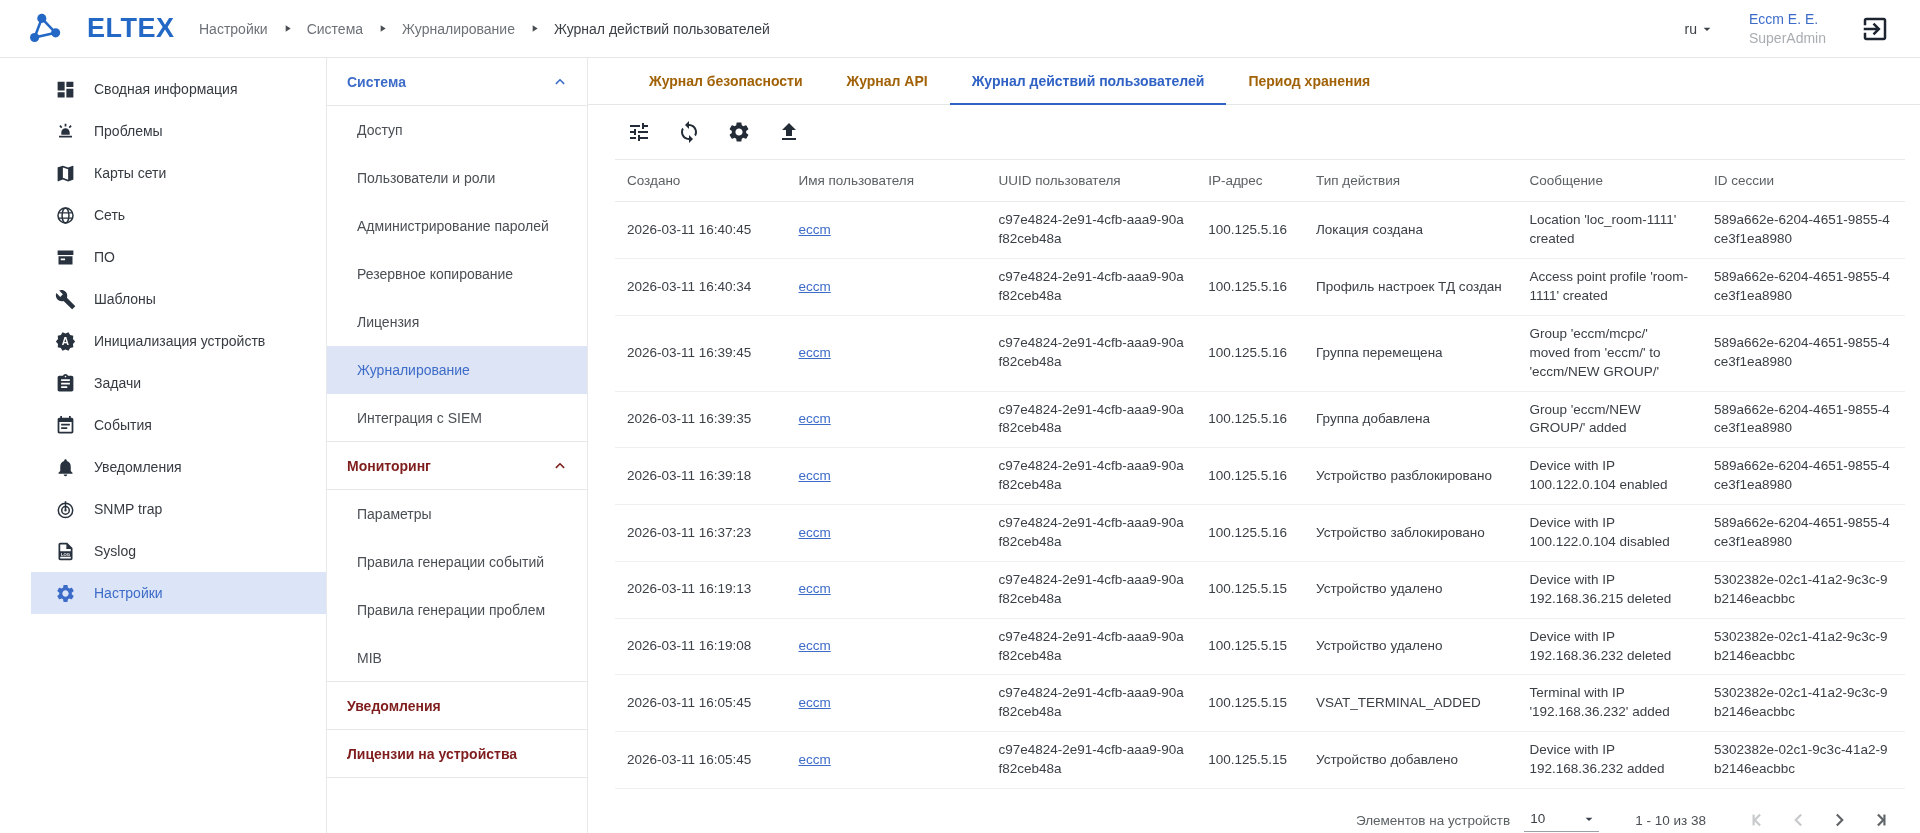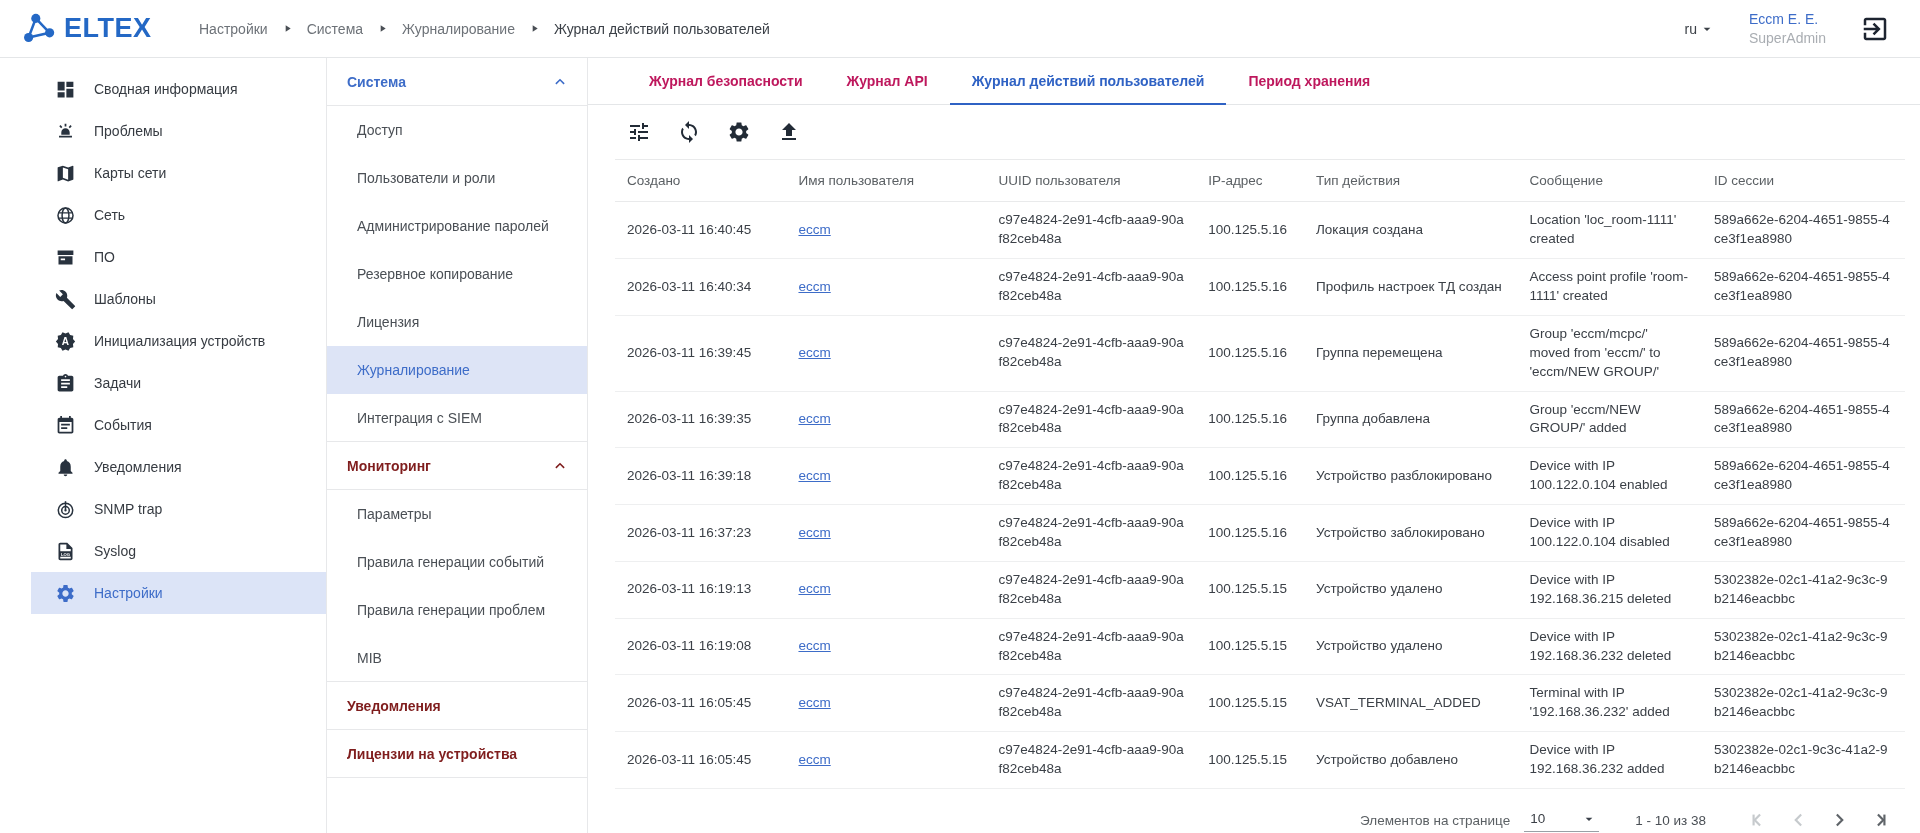--- a/index.html
+++ b/index.html
@@ -1,21 +1,21 @@
 <!DOCTYPE html>
 <html><head>
 <meta charset="utf-8">
 <style>
   * { margin:0; padding:0; box-sizing:border-box; }
   html,body { width:1920px; height:833px; overflow:hidden; background:#fff;
     font-family:"Liberation Sans", sans-serif; color:#3b4047; font-size:14px; }
 
   
   .topbar { height:58px; display:flex; align-items:center; border-bottom:1px solid #e4e6e8; background:#fff; }
-  .logo { display:flex; align-items:center; gap:8px; width:195px; padding-left:22px; }
+  .logo { display:flex; align-items:center; gap:25px; width:195px; padding-left:28px; }
   .logo svg { width:34px; height:34px; }
   .logo-text { font-size:27px; font-weight:700; color:#2468c5; letter-spacing:.5px; }
   .crumbs { display:flex; align-items:center; gap:14px; margin-left:4px; flex:1; }
   .crumb { color:#6d7278; cursor:pointer; }
   .crumb.last { color:#3b4047; }
   .crumb-sep { width:11px; height:11px; color:#4a4f55; display:inline-flex; }
   .crumb-sep svg { width:11px; height:11px; }
   .top-right { display:flex; align-items:center; gap:34px; padding-right:30px; }
   .lang { display:flex; align-items:center; gap:2px; color:#3b4047; cursor:pointer; }
   .lang .caret { width:16px; height:16px; color:#3b4047; }
@@ -41,21 +41,21 @@
     font-weight:700; color:#7f1d1d; border-bottom:1px solid #e7e8ea; cursor:pointer; }
   .sec-header.sec-active { color:#3d6cc8; }
   .sec-header .chev { width:18px; height:18px; }
   .sub-item { height:48px; display:flex; align-items:center; padding-left:30px; color:#4a4f55; cursor:pointer; }
   .sub-item.selected { background:#dde4f6; color:#3d6cc8; }
   .sec-sep { border-bottom:1px solid #e7e8ea; }
 
   
   .main { flex:1; display:flex; flex-direction:column; min-width:0; }
   .tabbar { height:54px; display:flex; align-items:stretch; border-bottom:1px solid #e4e6e8; padding-left:39px; }
-  .tab { display:flex; align-items:center; padding:0 22px; font-weight:700; color:#be185d; cursor:pointer; position:relative; }
+  .tab { display:flex; align-items:center; padding:0 22px; font-weight:700; color:#a16207; cursor:pointer; position:relative; }
   .tab.active { color:#2f62c4; }
   .tab.active::after { content:""; position:absolute; left:0; right:0; bottom:-1px; height:2px; background:#2f62c4; }
 
   .toolbar { height:62px; display:flex; align-items:center; gap:26px; padding-left:39px; }
   .tool-btn { width:24px; height:24px; color:#222b36; cursor:pointer; display:flex; }
   .tool-btn svg { width:22px; height:22px; }
 
   .table-wrap { padding:0 15px 0 27px; }
   table { width:100%; border-collapse:collapse; font-size:13.5px; }
   thead th { text-align:left; font-weight:400; color:#5b6064; padding:13px 12px; border-top:1px solid #e9eaeb; border-bottom:1px solid #e9eaeb; }
@@ -434,21 +434,21 @@
               <td class="c-ip">100.125.5.15</td>
               <td class="c-action">Устройство добавлено</td>
               <td class="c-message">Device with IP 192.168.36.232 added</td>
               <td class="c-session">5302382e-02c1-9c3c-41a2-9b2146eacbbc</td>
             </tr>
           </tbody>
       </table>
     </div>
 
     <div class="pager">
-      <span>Элементов на странице</span>
+      <span>Элементов на устройств</span>
       <span class="pp-select">
         <span>10</span>
         <span class="caret">
             <svg viewBox="0 0 24 24">
               <path fill="currentColor" d="M7 10l5 5 5-5z"></path>
             </svg>
           </span>
       </span>
       <span class="pager-range">1 - 10 из 38</span>
       <span class="pg-btn disabled" id="pg-first">

